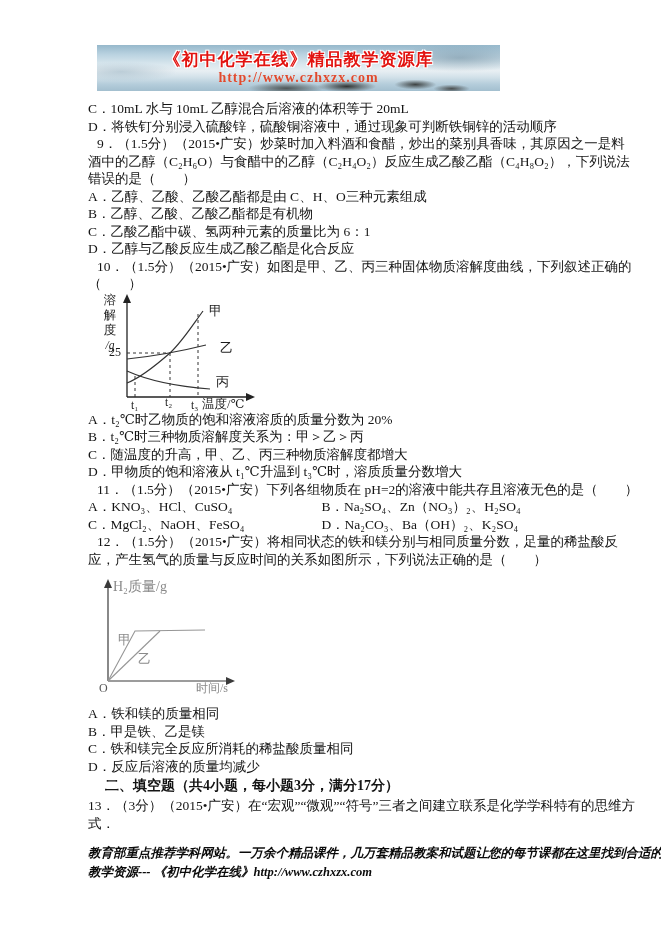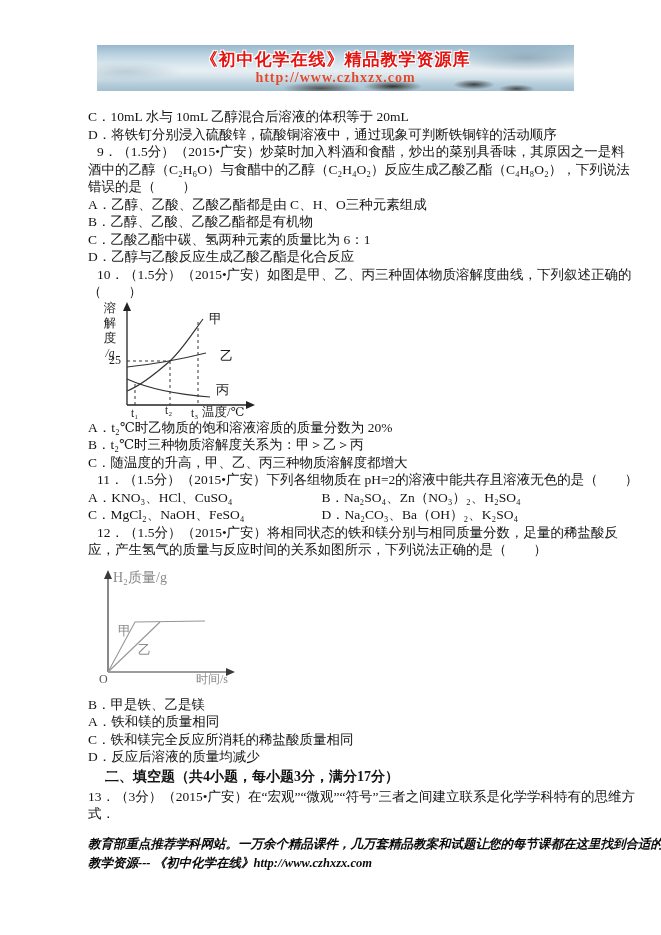--- a/index.html
+++ b/index.html
@@ -3,21 +3,21 @@
 <meta charset="utf-8">
 <style>
   html,body { margin:0; padding:0; background:#fff; }
   .page {
     position:relative; width:661px; height:935px; overflow:hidden;
     background:#fff; color:#141414;
     font-family:"Liberation Serif","DejaVu Serif",serif;
   }
   
   .banner {
-    position:relative; margin:45px 0 17px 97px; width:477px; height:46px; overflow:hidden;
+    position:relative; margin:45px 0 9px 97px; width:403px; height:46px; overflow:hidden;
     background:
       radial-gradient(ellipse 42px 8px at 62% 90%, rgba(28,28,24,.85), rgba(28,28,24,0) 70%),
       radial-gradient(ellipse 55px 9px at 47% 94%, rgba(40,40,34,.7), rgba(40,40,34,0) 70%),
       radial-gradient(ellipse 30px 7px at 79% 86%, rgba(32,32,28,.8), rgba(32,32,28,0) 70%),
       radial-gradient(ellipse 26px 6px at 88% 95%, rgba(35,30,25,.7), rgba(35,30,25,0) 70%),
       radial-gradient(ellipse 100px 20px at 90% 28%, rgba(92,122,142,.45), rgba(92,122,142,0) 70%),
       radial-gradient(ellipse 80px 14px at 6% 58%, rgba(160,184,198,.6), rgba(160,184,198,0) 70%),
       linear-gradient(180deg,#96b8cb 0%,#b9d2e0 20%,#d9e7ee 42%,#e8eff3 56%,#d2e1e9 70%,#b5cddb 85%,#a3bfcf 100%);
   }
   .banner-title {
@@ -109,20 +109,21 @@
       <span class="lab" style="left:128px;top:82px;">丙</span>
       <span class="tick" style="left:43px;top:106px;text-align:center;">t₁</span>
       <span class="tick" style="left:77px;top:90px;margin-top:13px;">t₂</span>
       <span class="tick" style="left:103px;top:106px;">t₃</span>
       <span class="tick" style="left:114px;top:105px;font-size:12.5px;">温度/℃</span>
     </div>
 
     <div class="line">A．t₂℃时乙物质的饱和溶液溶质的质量分数为 20%</div>
     <div class="line">B．t₂℃时三种物质溶解度关系为：甲＞乙＞丙</div>
     <div class="line">C．随温度的升高，甲、乙、丙三种物质溶解度都增大</div>
+    <div class="line">D．甲物质的饱和溶液从 t₁℃升温到 t₃℃时，溶质质量分数增大</div>
 
     <div class="line ind1">11．（1.5分）（2015•广安）下列各组物质在 pH=2的溶液中能共存且溶液无色的是（　　）</div>
     <div class="line optrow">
       <span class="optL">A．KNO₃、HCl、CuSO₄</span>
       <span>B．Na₂SO₄、Zn（NO₃）₂、H₂SO₄</span>
     </div>
     <div class="line optrow">
       <span class="optL">C．MgCl₂、NaOH、FeSO₄</span>
       <span>D．Na₂CO₃、Ba（OH）₂、K₂SO₄</span>
     </div>
@@ -139,22 +140,22 @@
         <path d="M20,113 L47,63 L117,62" fill="none" stroke="#969696" stroke-width="1.1"></path>
         <path d="M20,113 L72,63" fill="none" stroke="#969696" stroke-width="1.1"></path>
       </svg>
       <span class="glab" style="left:25px;top:12px;font-size:14px;">H₂质量/g</span>
       <span class="glab" style="left:11px;top:114px;font-size:12px;color:#555;">O</span>
       <span class="glab" style="left:108px;top:114px;font-size:12px;">时间/s</span>
       <span class="glab" style="left:30px;top:65px;font-size:13px;">甲</span>
       <span class="glab" style="left:50px;top:84px;font-size:13px;">乙</span>
     </div>
 
+    <div class="line">A．铁和镁的质量相同</div>
     <div class="line">B．甲是铁、乙是镁</div>
-    <div class="line">A．铁和镁的质量相同</div>
     <div class="line">C．铁和镁完全反应所消耗的稀盐酸质量相同</div>
     <div class="line">D．反应后溶液的质量均减少</div>
 
     <div class="sec">二、填空题（共4小题，每小题3分，满分17分）</div>
 
     <div class="line">13．（3分）（2015•广安）在“宏观”“微观”“符号”三者之间建立联系是化学学科特有的思维方</div>
     <div class="line">式．</div>
   </div>
 
   <div class="footer">

